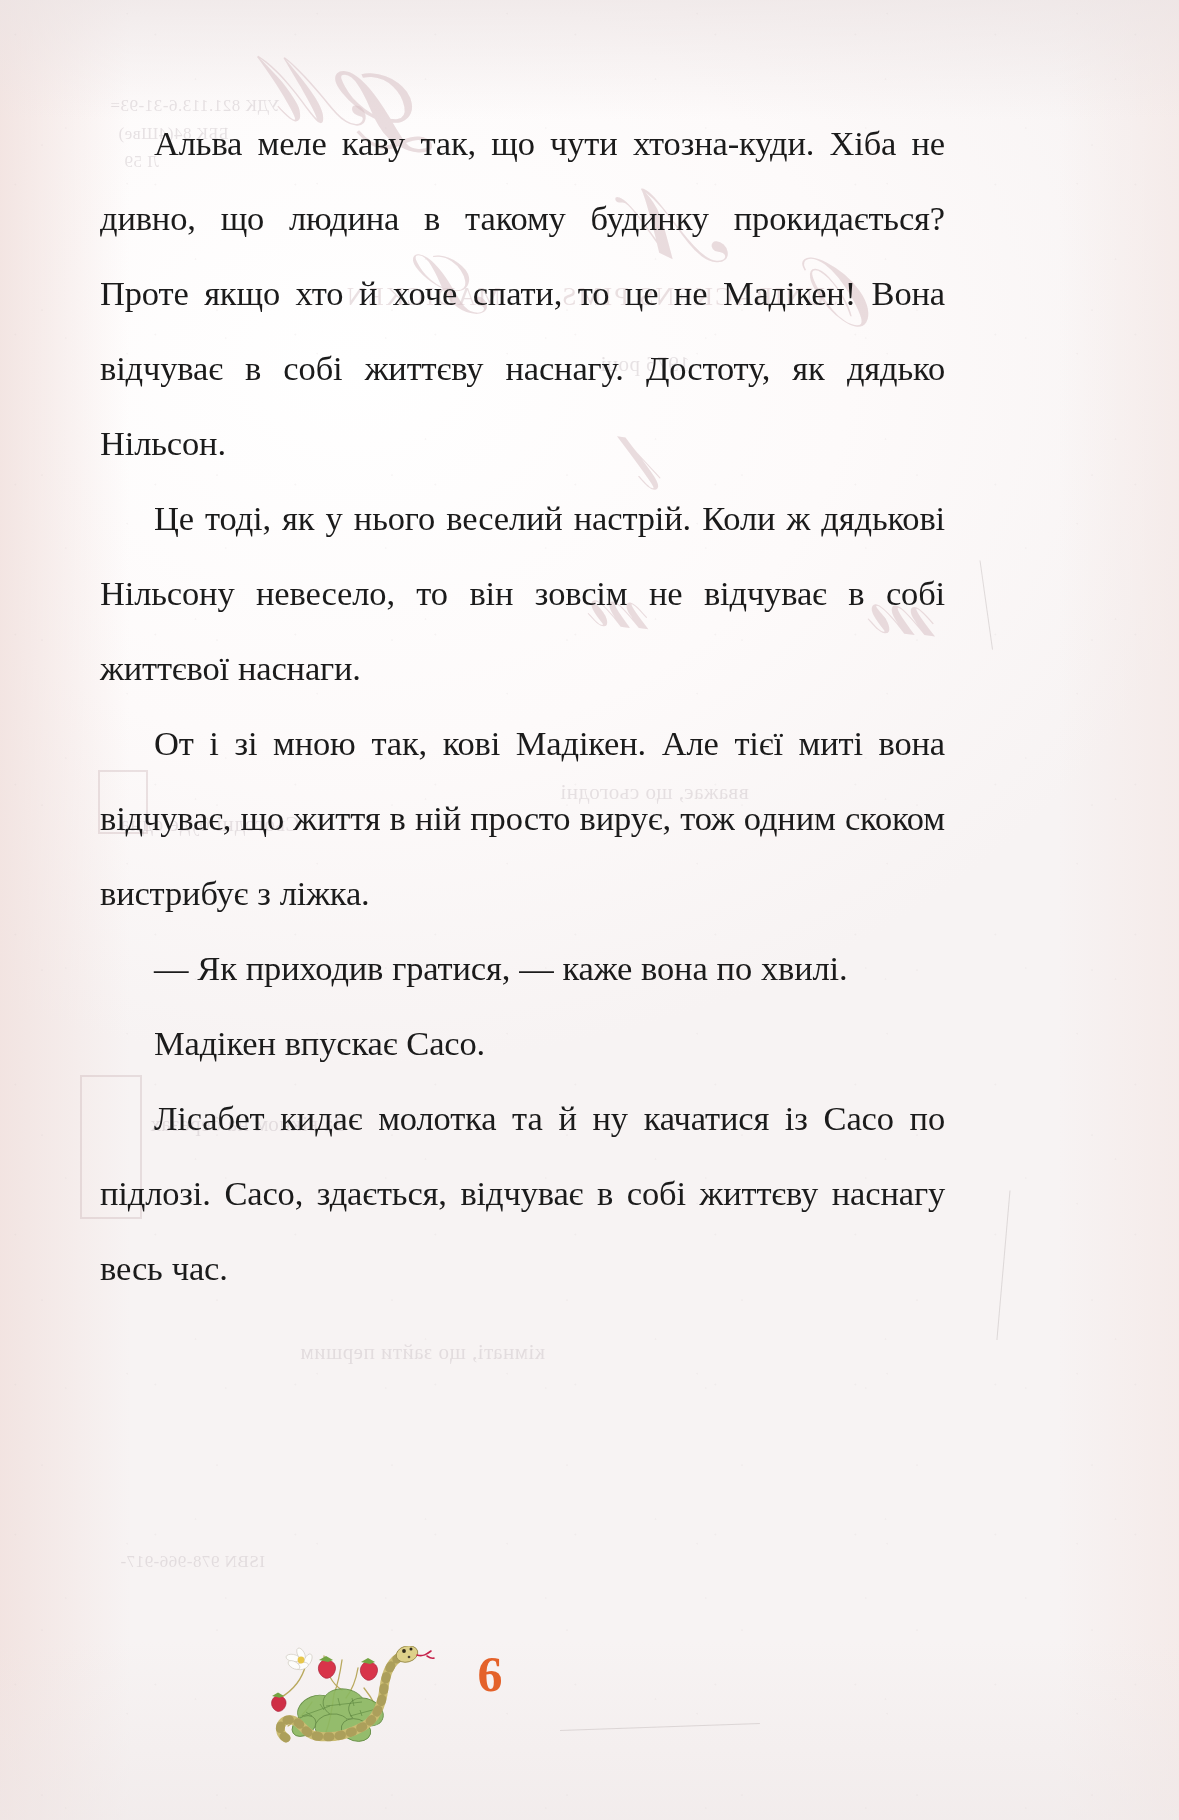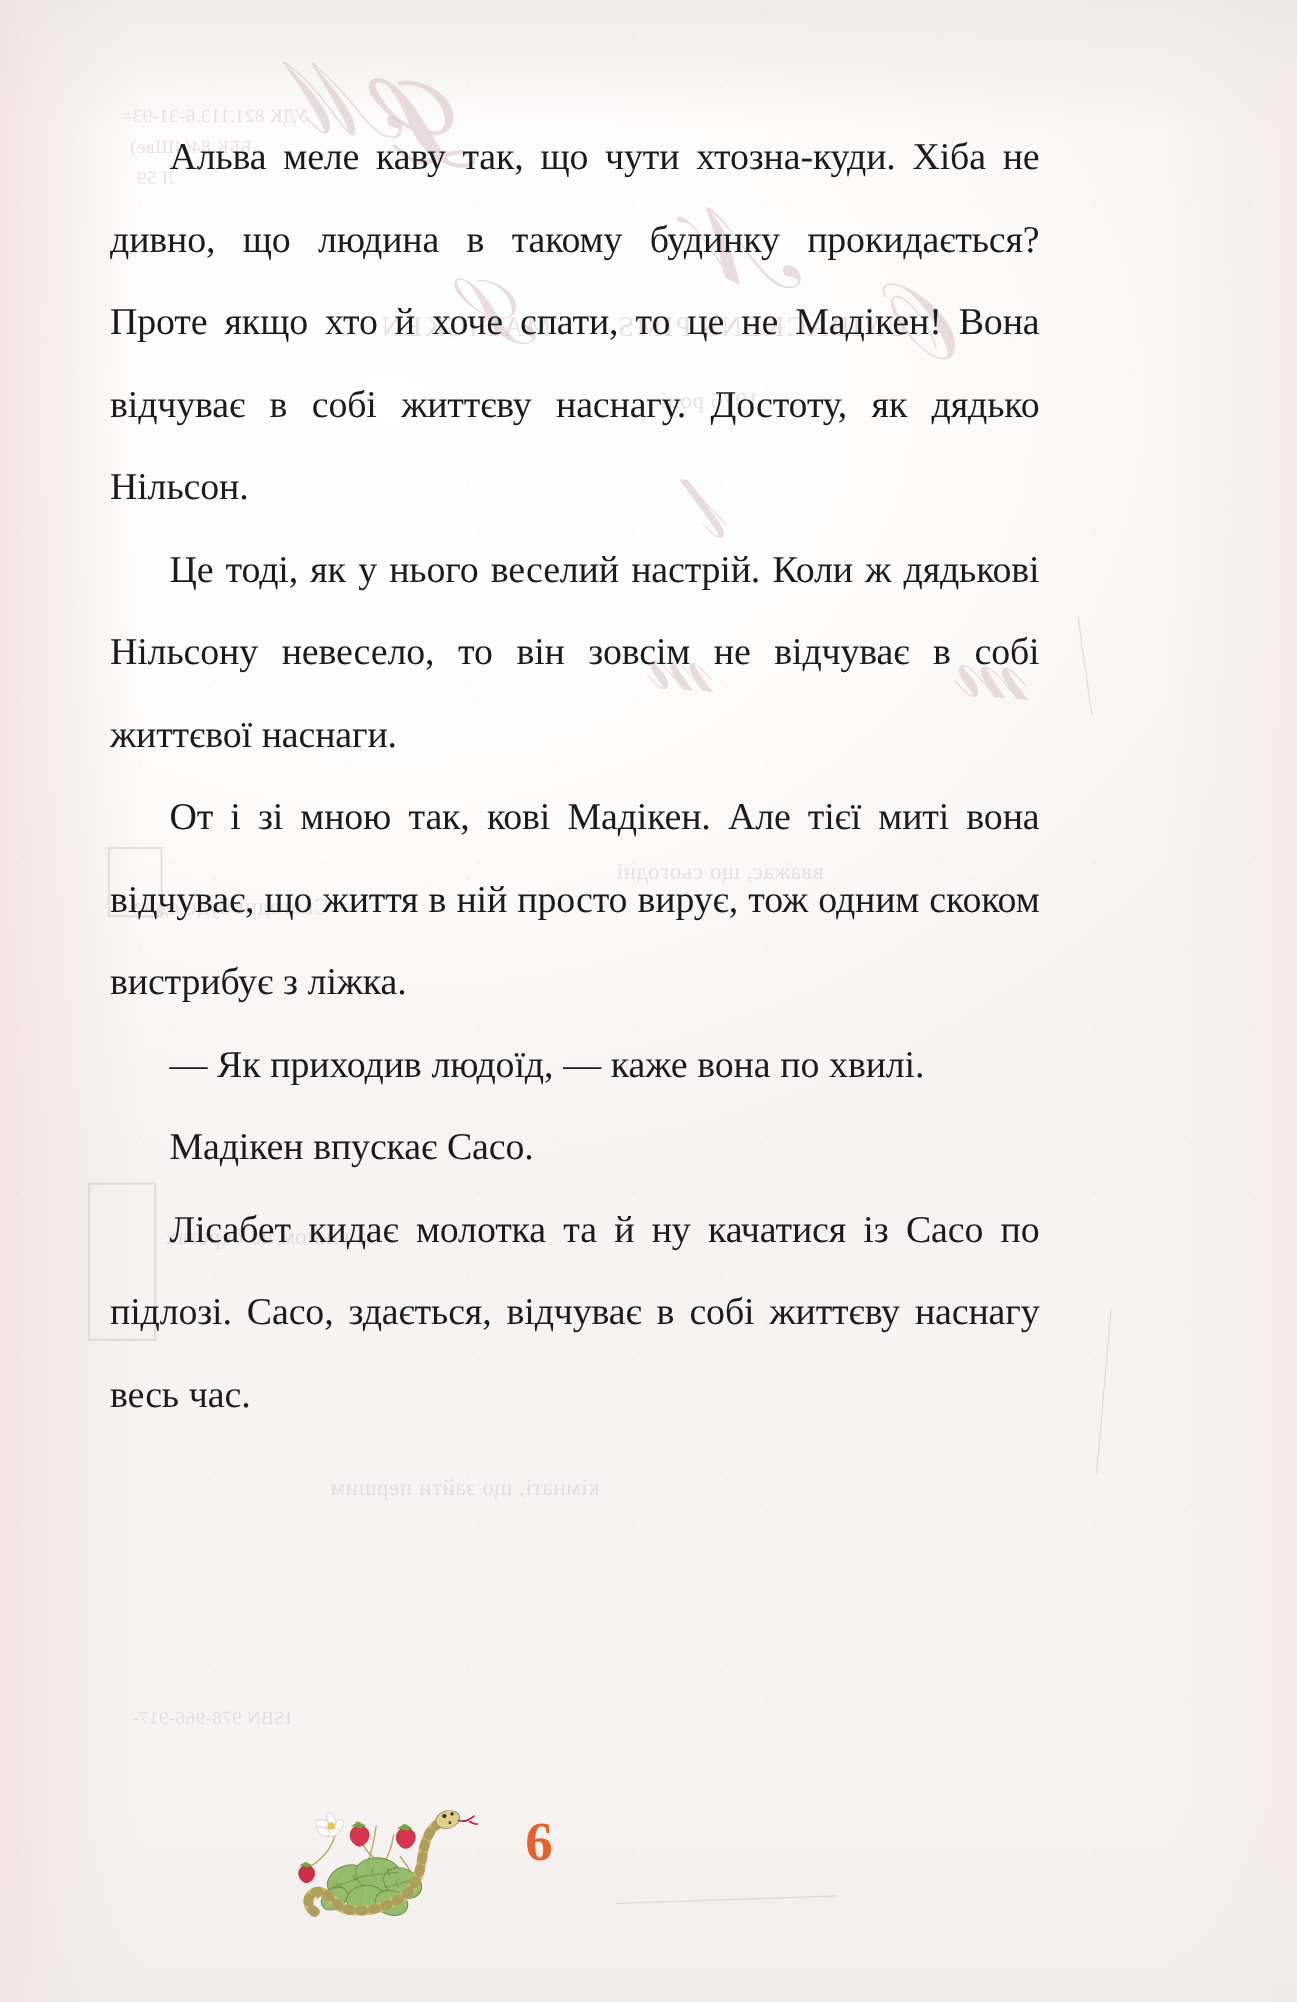--- a/index.html
+++ b/index.html
@@ -178,21 +178,21 @@
   </div>
 
   <div class="pencil-stroke" style="left:980px; top:560px; width:90px; transform:rotate(82deg);"></div>
   <div class="pencil-stroke" style="left:1010px; top:1190px; width:150px; transform:rotate(95deg);"></div>
   <div class="pencil-stroke" style="left:560px; top:1730px; width:200px; transform:rotate(-2deg);"></div>
 
   <div class="text-column">
     <p class="para">Альва меле каву так, що чути хтозна-куди. Хіба не дивно, що людина в такому будинку прокидаєть­ся? Проте якщо хто й хоче спати, то це не Мадікен! Вона відчуває в собі життєву наснагу. Достоту, як дядько Нільсон.</p>
     <p class="para">Це тоді, як у нього веселий настрій. Коли ж дядь­кові Нільсону невесело, то він зовсім не відчуває в собі життєвої наснаги.</p>
     <p class="para">От і зі мною так, кові Мадікен. Але тієї миті вона відчуває, що життя в ній просто вирує, тож одним скоком вистрибує з ліжка.</p>
-    <p class="para">— Як приходив людоїд, — каже вона по хвилі.</p>
+    <p class="para">— Як приходив гратися, — каже вона по хвилі.</p>
     <p class="para">Мадікен впускає Сасо.</p>
     <p class="para">Лісабет кидає молотка та й ну качатися із Сасо по підлозі. Сасо, здається, відчуває в собі життєву насна­гу весь час.</p>
   </div>
 
   <div class="vignette">
     <svg viewBox="0 0 200 130" width="200" height="130" xmlns="http://www.w3.org/2000/svg">
       <g fill="none" stroke="#b9a95e" stroke-width="1.3" stroke-linecap="round">
         <path d="M60 18 C56 34, 48 44, 34 52"></path>
         <path d="M78 10 C80 26, 86 38, 96 44"></path>
         <path d="M96 14 C94 28, 92 38, 88 48"></path>

